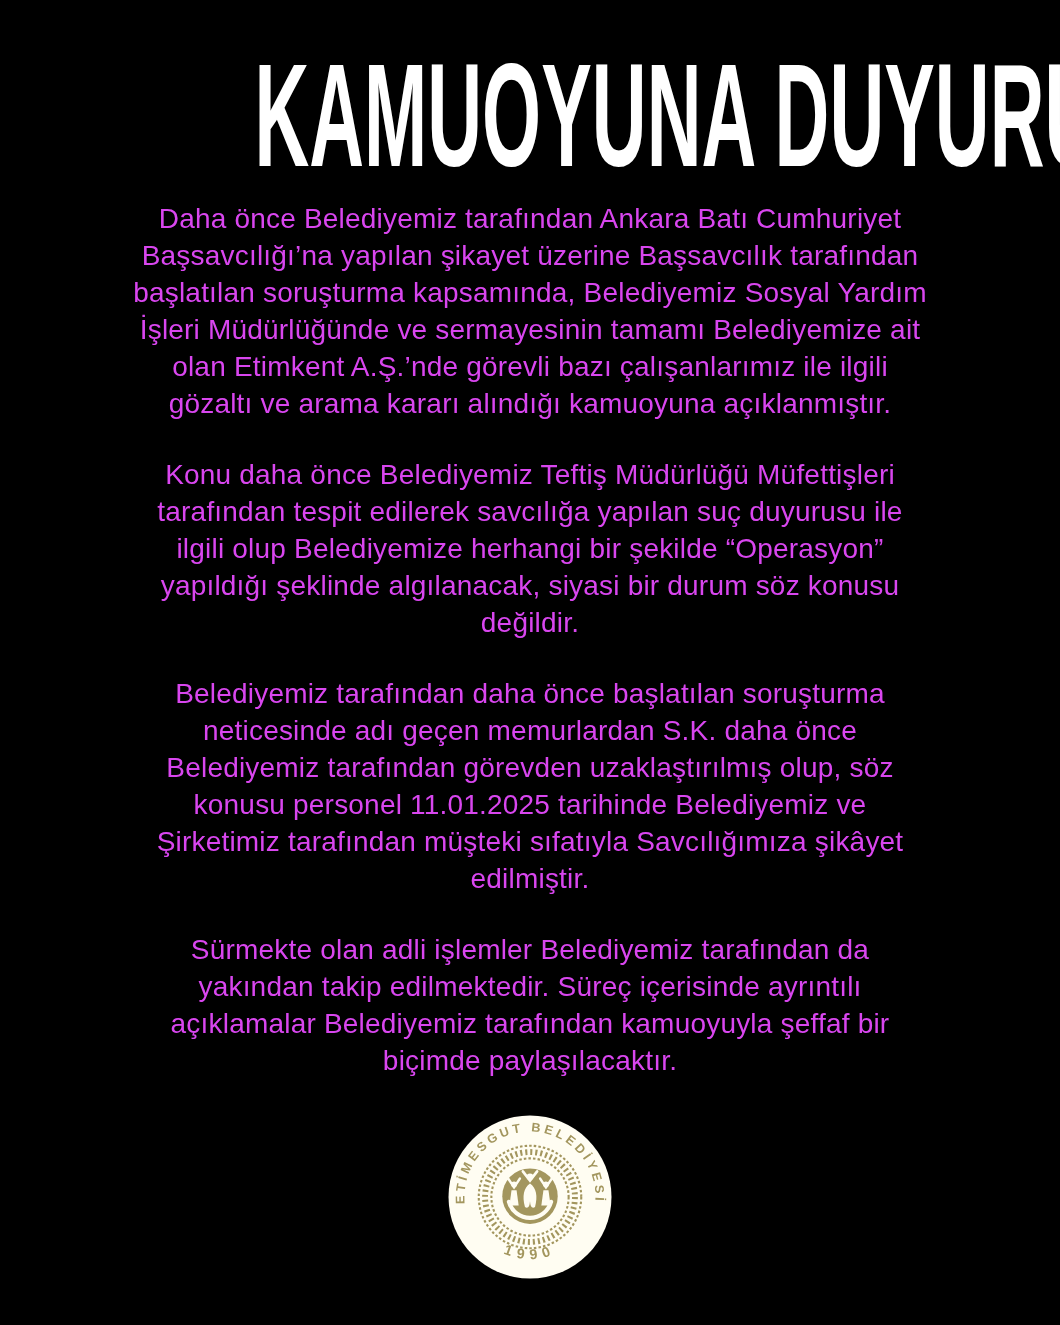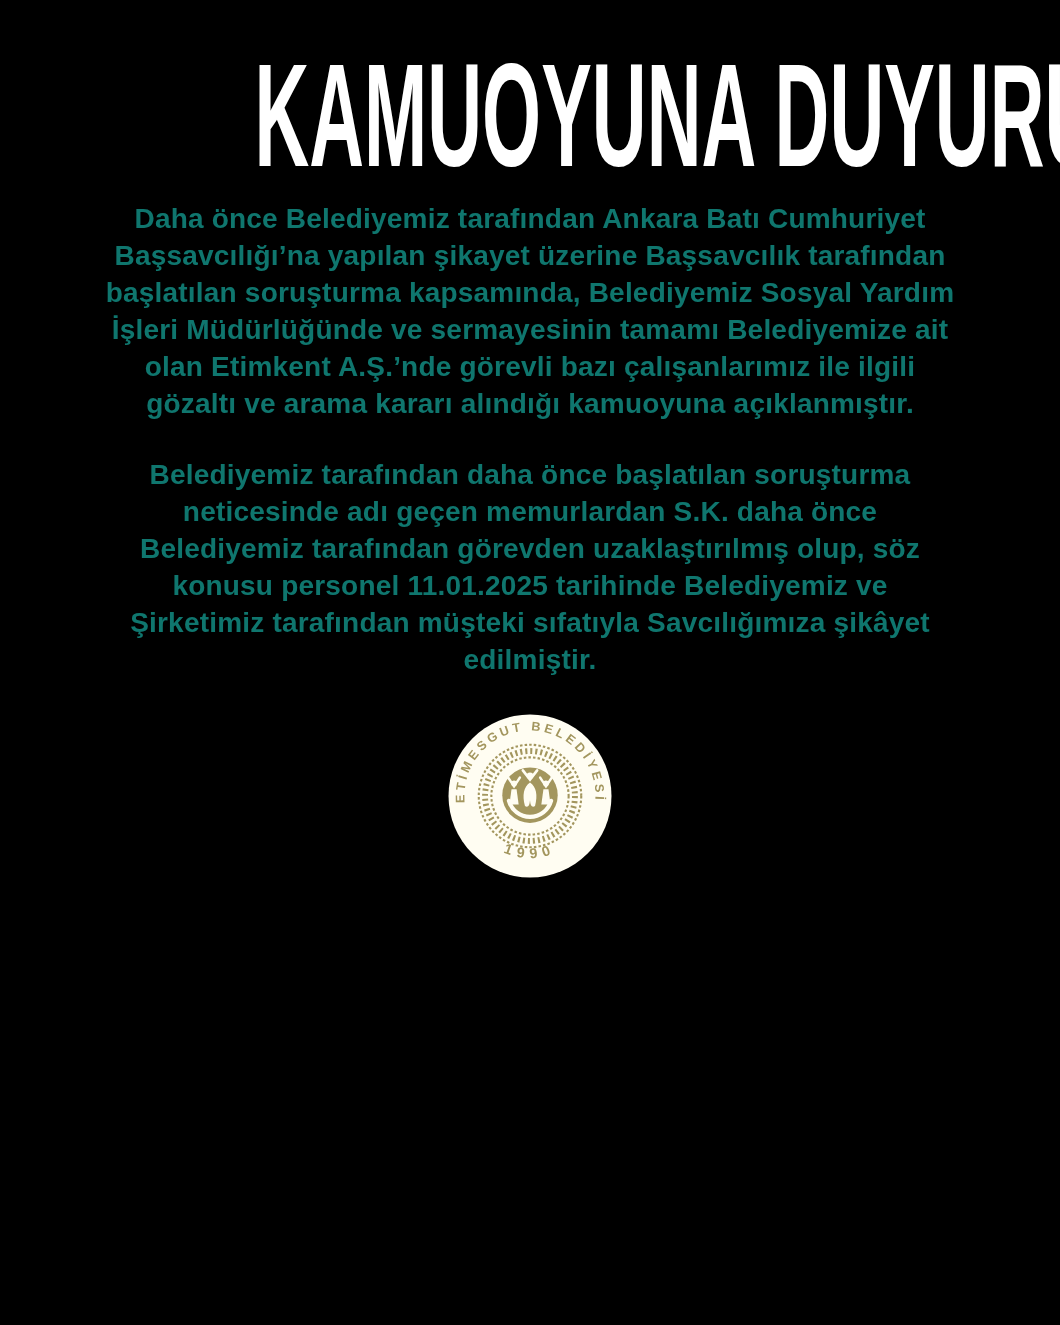--- a/index.html
+++ b/index.html
@@ -33,24 +33,24 @@
     transform: scaleX(0.52);
     transform-origin: 50% 50%;
   }
   .paragraphs {
     padding: 10px 62px 0 62px;
   }
   .para {
     margin: 0 0 34px 0;
     font-size: 28px;
     line-height: 37px;
-    font-weight: 700;
+    font-weight: 400;
     letter-spacing: 0.2px;
     white-space: pre-line; 
-    color: #0f766e;
+    color: #d946ef;
   }
   .seal-wrap {
     margin-top: 8px;
     line-height: 0;
   }
   .seal-wrap svg {
     display: inline-block;
   }
   .seal-arc-text {
     font-family: "Liberation Sans", "DejaVu Sans", sans-serif;
@@ -64,26 +64,35 @@
 
   <h1 class="title">KAMUOYUNA DUYURU</h1>
 
   <section class="paragraphs">
     <p class="para">Daha önce Belediyemiz tarafından Ankara Batı Cumhuriyet
 Başsavcılığı’na yapılan şikayet üzerine Başsavcılık tarafından
 başlatılan soruşturma kapsamında, Belediyemiz Sosyal Yardım
 İşleri Müdürlüğünde ve sermayesinin tamamı Belediyemize ait
 olan Etimkent A.Ş.’nde görevli bazı çalışanlarımız ile ilgili
 gözaltı ve arama kararı alındığı kamuoyuna açıklanmıştır.</p>
+    <p class="para">Konu daha önce Belediyemiz Teftiş Müdürlüğü Müfettişleri
+tarafından tespit edilerek savcılığa yapılan suç duyurusu ile
+ilgili olup Belediyemize herhangi bir şekilde “Operasyon”
+yapıldığı şeklinde algılanacak, siyasi bir durum söz konusu
+değildir.</p>
     <p class="para">Belediyemiz tarafından daha önce başlatılan soruşturma
 neticesinde adı geçen memurlardan S.K. daha önce
 Belediyemiz tarafından görevden uzaklaştırılmış olup, söz
 konusu personel 11.01.2025 tarihinde Belediyemiz ve
 Şirketimiz tarafından müşteki sıfatıyla Savcılığımıza şikâyet
 edilmiştir.</p>
+    <p class="para">Sürmekte olan adli işlemler Belediyemiz tarafından da
+yakından takip edilmektedir. Süreç içerisinde ayrıntılı
+açıklamalar Belediyemiz tarafından kamuoyuyla şeffaf bir
+biçimde paylaşılacaktır.</p>
   </section>
 
   <div class="seal-wrap">
     <svg width="168" height="168" viewBox="0 0 200 200" aria-hidden="true">
       <defs>
         <path id="sealTopArc" d="M 36.1 144.8 A 78 78 0 1 1 163.9 144.8" fill="none"></path>
         <path id="sealYearArc" d="M 35.9 137 A 74 74 0 0 0 164.1 137" fill="none"></path>
       </defs>
 
       <circle cx="100" cy="100" r="97" fill="#FFFDF2"></circle>

